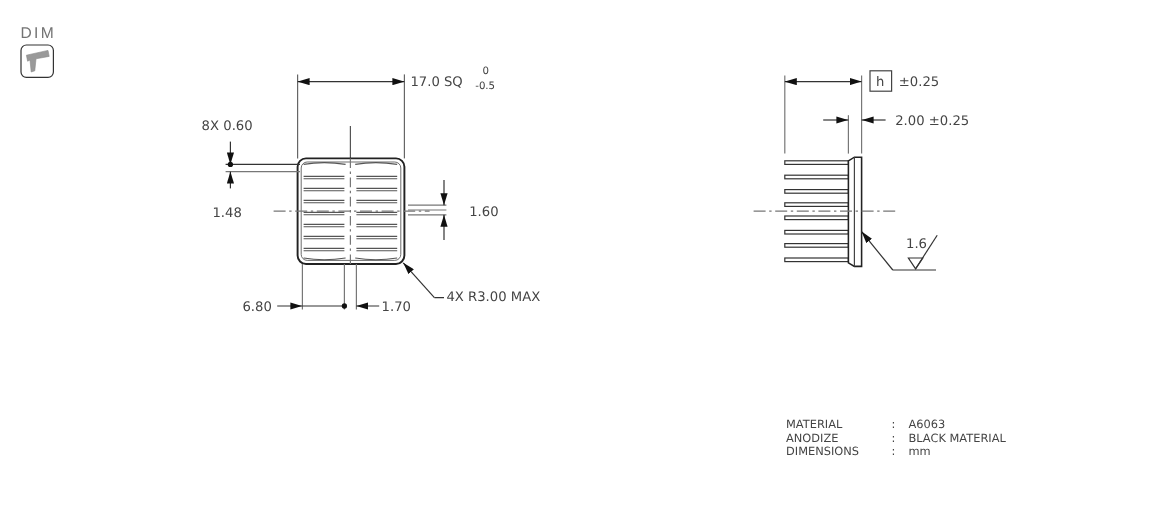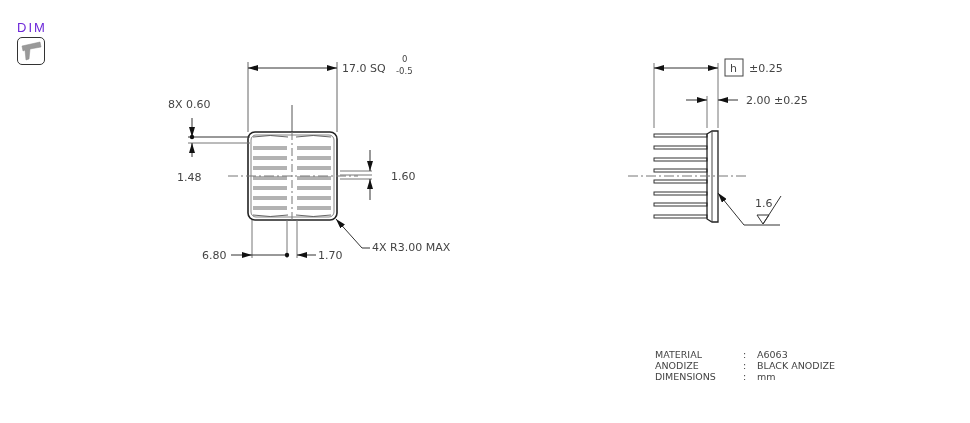--- a/index.html
+++ b/index.html
@@ -1,18 +1,18 @@
 <!DOCTYPE html>
 <html><head>
   <meta charset="utf-8">
   <style>
     html, body { margin: 0; padding: 0; background: #ffffff; }
     body { width: 970px; height: 423px; position: relative; overflow: hidden; font-family: "DejaVu Sans", sans-serif; }
     .dim-badge { position: absolute; left: 17px; top: 20px; width: 42px; }
-    .dim-label { font-family: "Liberation Sans", sans-serif; font-size: 13px; letter-spacing: 2px; color: #6d28d9; text-align: center; width: 28px; margin-left: 0px; }
+    .dim-label { font-family: "Liberation Sans", sans-serif; font-size: 13px; letter-spacing: 2px; color: #737373; text-align: center; width: 28px; margin-left: 0px; }
     .dim-icon { width: 26px; height: 26px; border: 1.5px solid #333; border-radius: 5px; margin-top: 2px; position: relative; background: #fff; }
     svg.drawing { position: absolute; left: 0; top: 0; }
     .t { font-family: "DejaVu Sans", sans-serif; font-size: 11px; fill: #444; }
     .ts { font-family: "DejaVu Sans", sans-serif; font-size: 8.5px; fill: #444; }
     .notes { position: absolute; left: 655px; top: 349px; font-family: "DejaVu Sans", sans-serif; font-size: 9.5px; color: #444; line-height: 11px; }
     .notes .row { display: flex; }
     .notes .k { width: 88px; }
     .notes .c { width: 14px; }
   </style>
 </head>
@@ -146,20 +146,20 @@
 
 <div class="notes">
   <div class="row">
     <span class="k">MATERIAL</span>
     <span class="c">:</span>
     <span>A6063</span>
   </div>
   <div class="row">
     <span class="k">ANODIZE</span>
     <span class="c">:</span>
-    <span>BLACK ANODIZE</span>
+    <span>BLACK MATERIAL</span>
   </div>
   <div class="row">
     <span class="k">DIMENSIONS</span>
     <span class="c">:</span>
     <span>mm</span>
   </div>
 </div>
 
 </body></html>

